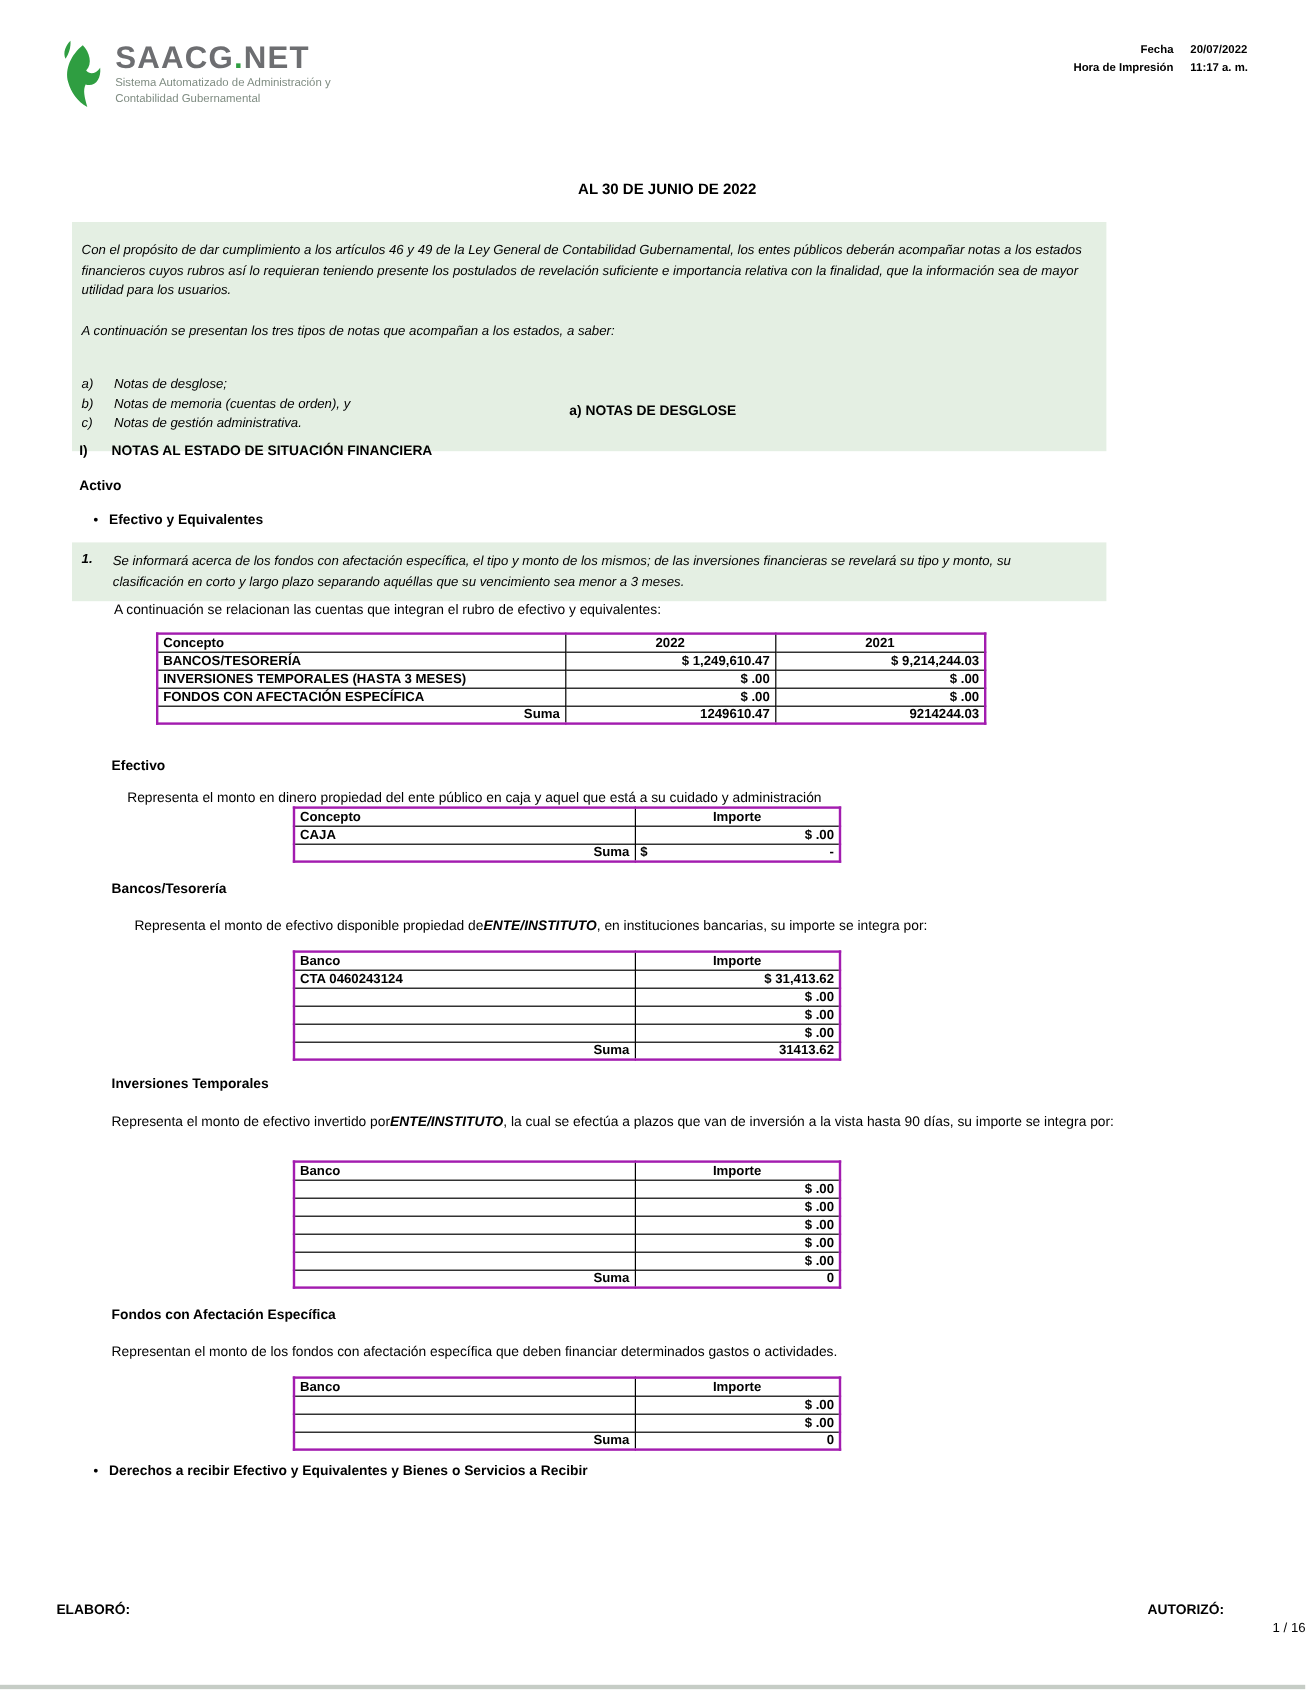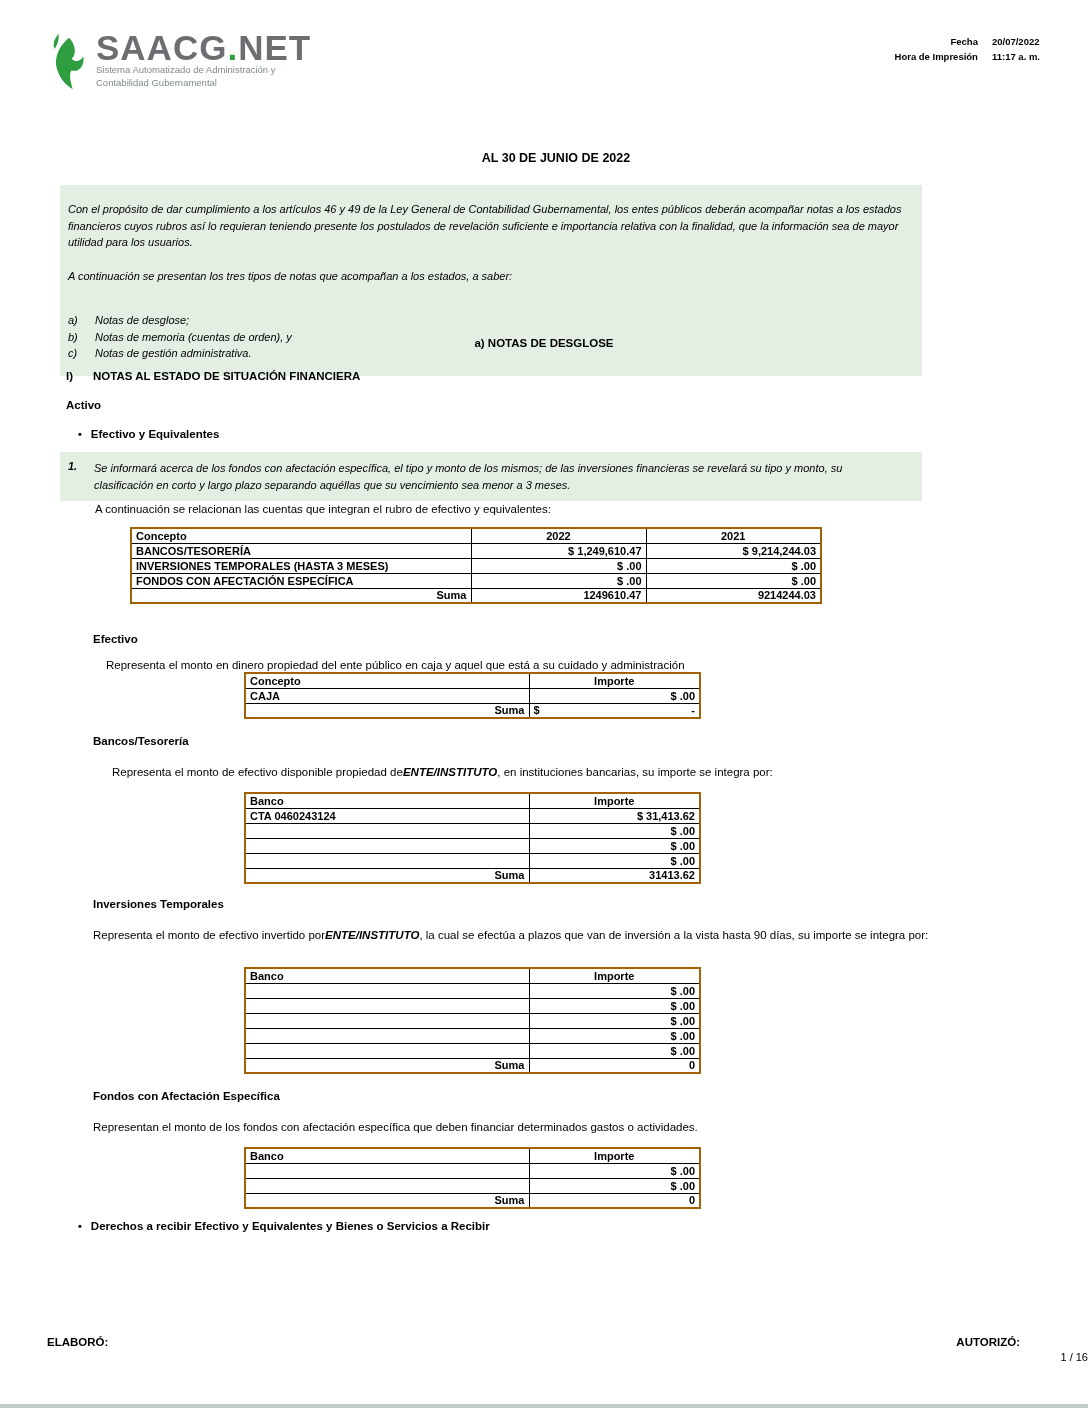--- a/index.html
+++ b/index.html
@@ -9,21 +9,21 @@
     width:1088px; height:1408px;
     background:#fff;
     font-family:"Liberation Sans", sans-serif;
     color:#000;
     overflow:hidden;
   }
 
   
   .logo { position:absolute; top:33px; left:48px; display:flex; align-items:flex-start; }
   .logo svg { display:block; margin-right:6px; }
-  .logo-text .logo-name { font-size:35px; font-weight:bold; color:#6d6e71; letter-spacing:1px; line-height:30px; }
+  .logo-text .logo-name { font-size:26px; font-weight:bold; color:#6d6e71; letter-spacing:1px; line-height:30px; }
   .logo-text .logo-dot { color:#2f9e41; }
   .logo-text .logo-sub { font-size:9.5px; color:#7f8c82; line-height:12px; margin-top:1px; }
 
   .center-title { position:absolute; top:38px; left:0; width:100%; text-align:center; }
   .center-title .t1 { font-size:15px; font-weight:bold; letter-spacing:.3px; }
   .center-title .t2 { font-size:13px; font-weight:bold; margin-top:7px; }
   .center-title .t3 { font-size:12px; font-weight:bold; margin-top:5px; }
 
   .meta { position:absolute; top:36px; right:48px; display:grid; grid-template-columns:auto auto; column-gap:14px; row-gap:4px; font-size:9.5px; font-weight:bold; }
   .meta .lbl { text-align:right; }
@@ -54,21 +54,21 @@
   .b2 { top:1220px; }
   .para-plain { position:absolute; left:95px; font-size:11.5px; }
   .p-cta { top:503px; }
   .subhead { position:absolute; left:93px; font-size:11.5px; font-weight:bold; }
   .subdesc { position:absolute; left:93px; font-size:11.5px; }
   .subdesc .em { font-weight:bold; font-style:italic; }
 
   
   table { border-collapse:collapse; table-layout:fixed; position:absolute; background:#fff; }
   td { border:1px solid #000; font-size:11px; font-weight:bold; height:15px; padding:0 4px; overflow:hidden; white-space:nowrap; }
-  table { border:2px solid #a16207; }
+  table { border:2px solid #a21caf; }
   .t-head td { font-weight:bold; }
   .c-l { text-align:left; } .c-c { text-align:center; } .c-r { text-align:right; }
   .t-resumen { top:527px; left:130px; width:690px; }
   .t-resumen td:first-child { width:340px; }
   .t-resumen td:nth-child(2), .t-resumen td:nth-child(3) { width:175px; }
   .t-small { left:244px; width:455px; }
   .t-small td:first-child { width:284px; }
   .t-small td:nth-child(2) { width:171px; }
   .t-efectivo { top:672px; }
   .t-bancos { top:792px; }

